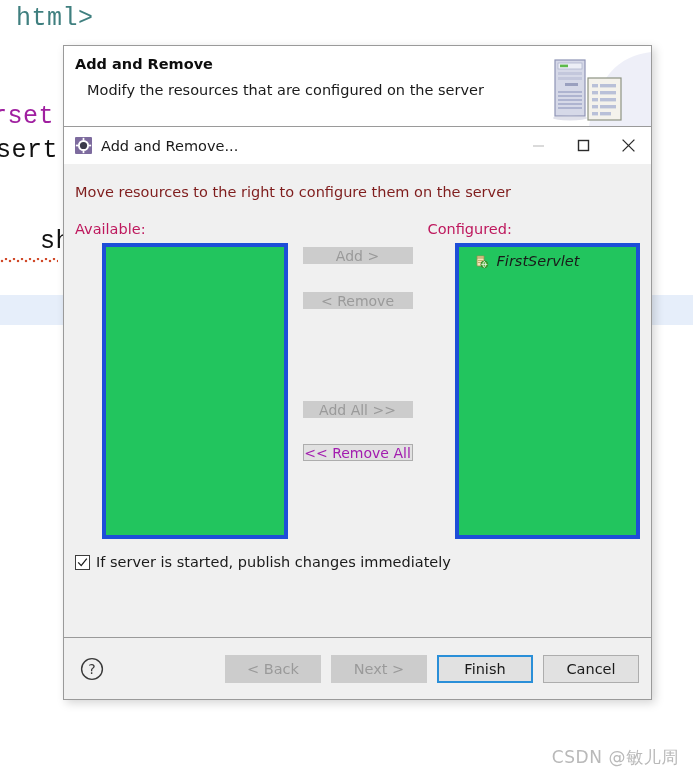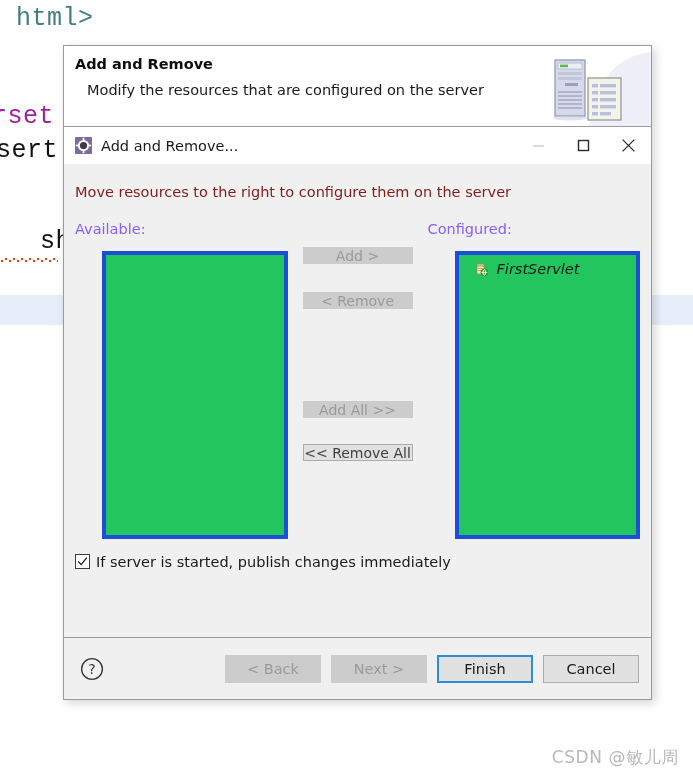--- a/index.html
+++ b/index.html
@@ -159,23 +159,23 @@
     margin-top: 21px;
     height: 318px;
   }
   .col {
     display: flex;
     flex-direction: column;
     width: 214px;
   }
   .col-label {
     font-size: 14.5px;
-    color: #8b5cf6;
-    font-family: "DejaVu Sans", sans-serif;
-    margin-bottom: 14px;
+    color: #be185d;
+    font-family: "DejaVu Sans", sans-serif;
+    margin-bottom: 6px;
   }
   .listbox {
     flex: 1;
     background: #22c55e;
     border: 4px solid #1d4ed8;
     box-sizing: border-box;
     overflow: hidden;
     margin-left: 27px;
   }
   .list-item {
@@ -215,31 +215,31 @@
     padding: 0;
   }
   .btn-disabled {
     background: #cccccc;
     border: 1px solid #cccccc;
     color: #9a9a9a;
   }
   .btn-enabled {
     background: #e1e1e1;
     border: 1px solid #adadad;
-    color: #404040;
+    color: #a21caf;
   }
   #btn-add       { margin-top: 0px; }
   #btn-remove    { margin-top: 28px; }
   #btn-add-all   { margin-top: 92px; }
   #btn-remove-all{ margin-top: 26px; }
 
   
   #checkbox-row {
     display: flex;
-    align-items: flex-start;
+    align-items: center;
     margin-top: 15px;
   }
   #checkbox-box {
     width: 13px;
     height: 13px;
     border: 1px solid #3c3c3c;
     background: #ffffff;
     margin-right: 6px;
     flex: none;
     position: relative;

